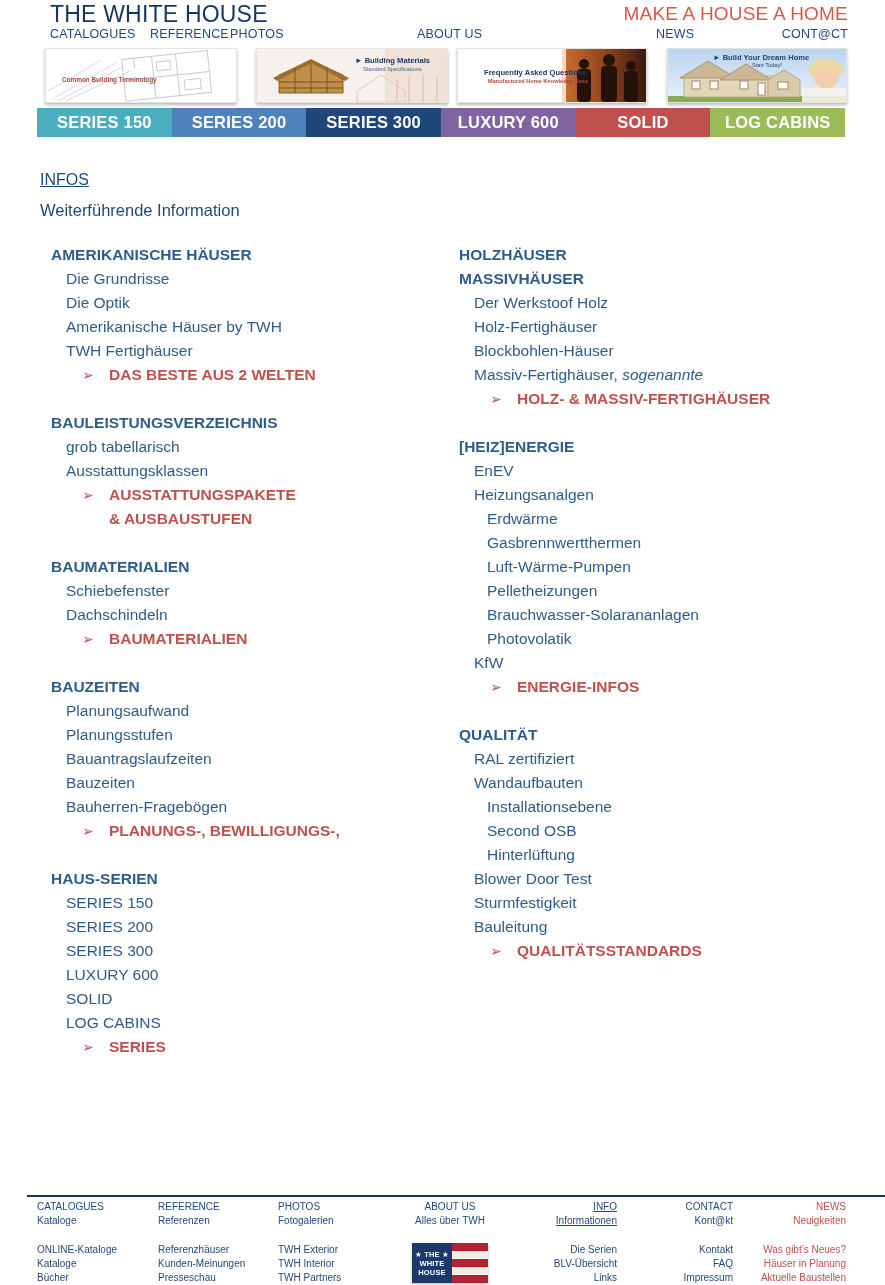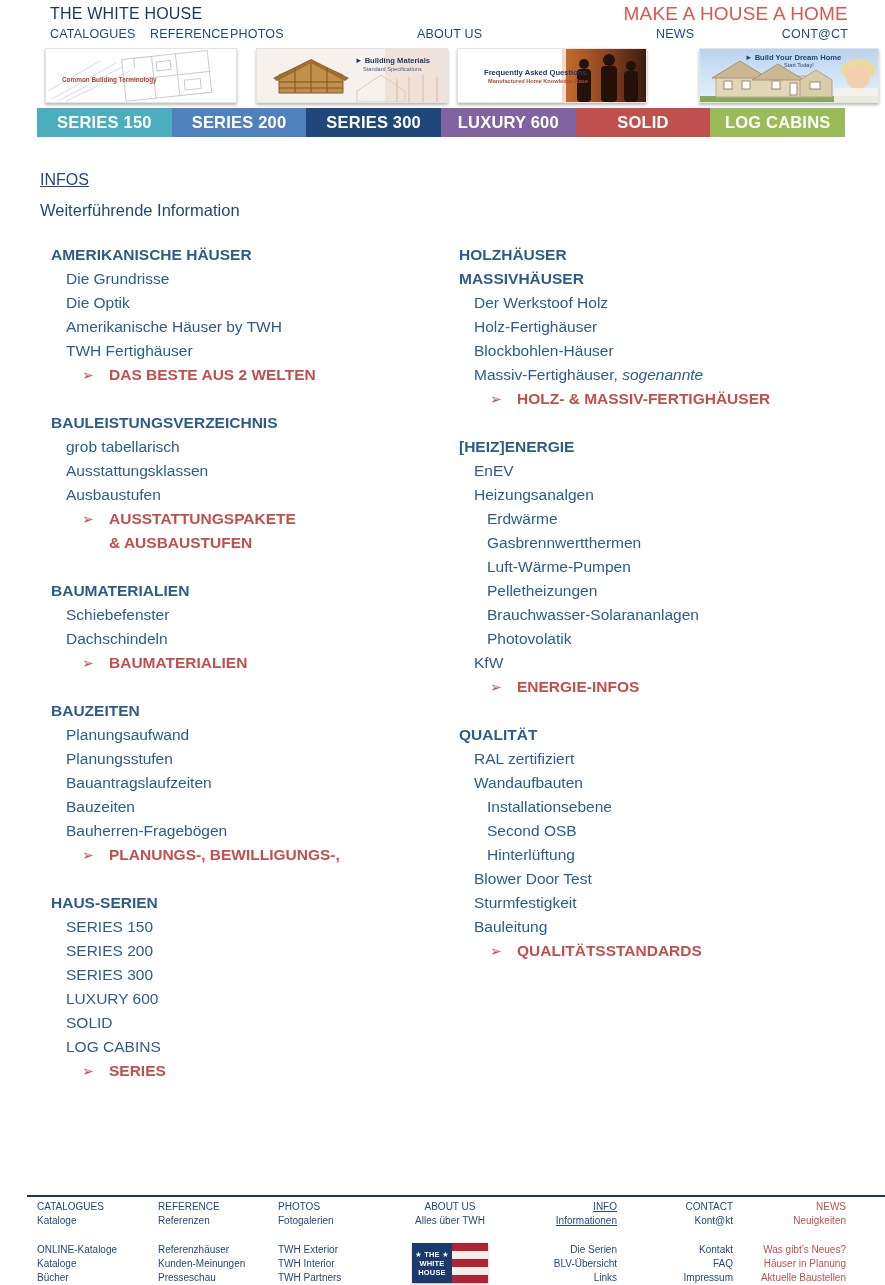--- a/index.html
+++ b/index.html
@@ -1,30 +1,30 @@
 <!DOCTYPE html>
 <html><head>
 <meta charset="utf-8">
 <style>
   html,body{margin:0;padding:0;background:#fff;}
   body{width:885px;height:1285px;font-family:"Liberation Sans","DejaVu Sans",sans-serif;}
   .page{position:relative;width:885px;height:1285px;background:#fff;overflow:hidden;}
 
   
-  .site-title{position:absolute;left:50px;top:2px;font-size:16px;line-height:24px;color:#17365D;letter-spacing:.2px;}
+  .site-title{position:absolute;left:50px;top:2px;font-size:23px;line-height:24px;color:#17365D;letter-spacing:.2px;}
   .site-tagline{position:absolute;right:37px;top:2px;font-size:19px;line-height:24px;color:#D9574D;letter-spacing:.2px;}
   .topnav{position:absolute;top:26px;font-size:12.5px;line-height:16px;color:#1F497D;letter-spacing:.2px;cursor:pointer;}
   .n-cat{left:50px;}.n-ref{left:150px;}.n-pho{left:230px;}.n-abo{left:417px;}.n-new{left:656px;}.n-con{right:37px;}
 
   
   .thumb{position:absolute;top:48px;height:53px;background:#fff;border:1px solid #e3e3e3;box-shadow:0 2px 3px rgba(0,0,0,.28);overflow:hidden;cursor:pointer;}
   .t1{left:45px;width:190px;}
   .t2{left:256px;width:190px;}
   .t3{left:457px;width:188px;}
-  .t4{left:667px;width:178px;margin-left:32px;}
+  .t4{left:667px;width:178px;}
   .thumb svg{position:absolute;left:0;top:0;}
   .btxt{position:absolute;white-space:nowrap;}
   .b1t{left:11px;top:16px;font-size:12px;font-weight:bold;color:#99342E;margin-top:48px;}
   .b1s{left:16px;top:27px;font-size:6.4px;font-weight:bold;color:#A8443C;}
   .b2t{left:98px;top:7px;font-size:7.6px;font-weight:bold;color:#1F3864;}
   .b2s{left:106px;top:17px;font-size:5.6px;color:#45618C;}
   .b3t{left:26px;top:19px;font-size:7.6px;font-weight:bold;color:#1F3864;}
   .b3s{left:30px;top:29px;font-size:5.6px;font-weight:bold;color:#B04A3A;}
   .b4t{left:45px;top:4px;font-size:7.6px;font-weight:bold;color:#27456F;}
   .b4s{left:84px;top:13px;font-size:5.6px;color:#27456F;}
@@ -197,21 +197,20 @@
       <div class="i1">Die Grundrisse</div>
       <div class="i1">Die Optik</div>
       <div class="i1">Amerikanische Häuser by TWH</div>
       <div class="i1">TWH Fertighäuser</div>
       <div class="action"><span class="arr">➢</span><span>DAS BESTE AUS 2 WELTEN</span></div>
     </div>
     <div class="sec">
       <div class="h">BAULEISTUNGSVERZEICHNIS</div>
       <div class="i1">grob tabellarisch</div>
       <div class="i1">Ausstattungsklassen</div>
-      <div class="i1">Ausbaustufen</div>
       <div class="action"><span class="arr">➢</span><span>AUSSTATTUNGSPAKETE</span></div>
       <div class="action2">&amp; AUSBAUSTUFEN</div>
     </div>
     <div class="sec">
       <div class="h">BAUMATERIALIEN</div>
       <div class="i1">Schiebefenster</div>
       <div class="i1">Dachschindeln</div>
       <div class="action"><span class="arr">➢</span><span>BAUMATERIALIEN</span></div>
     </div>
     <div class="sec">

